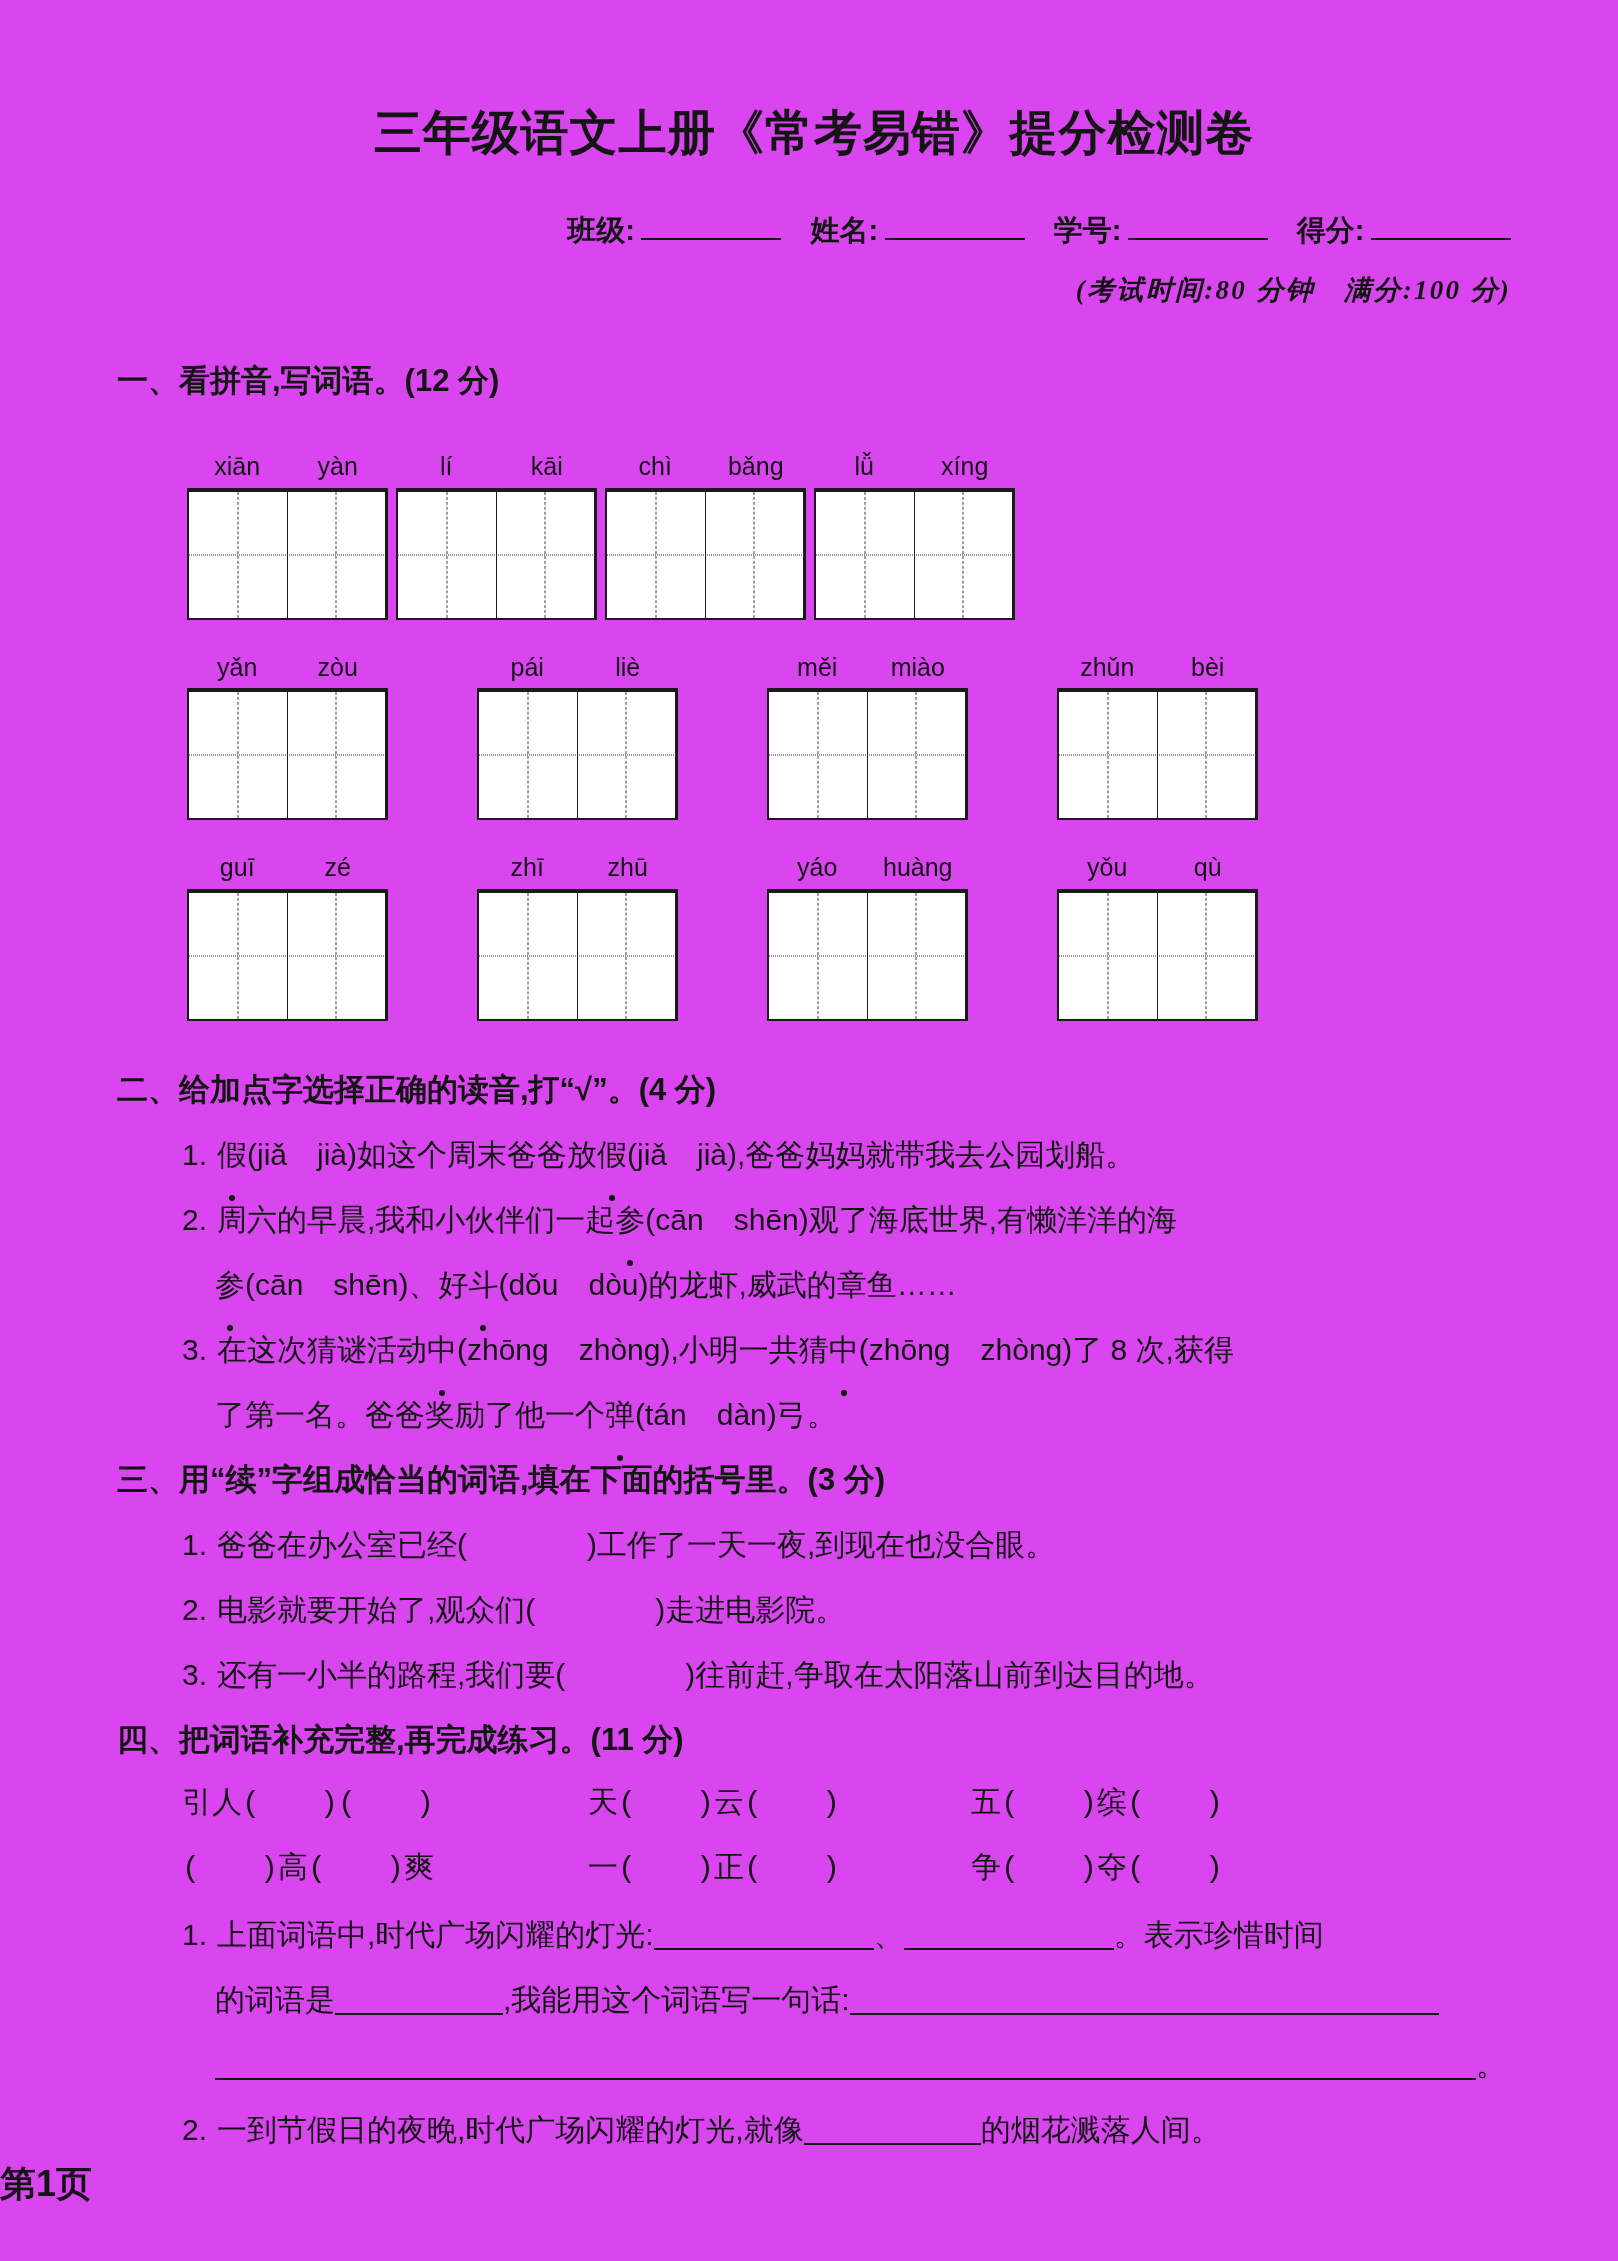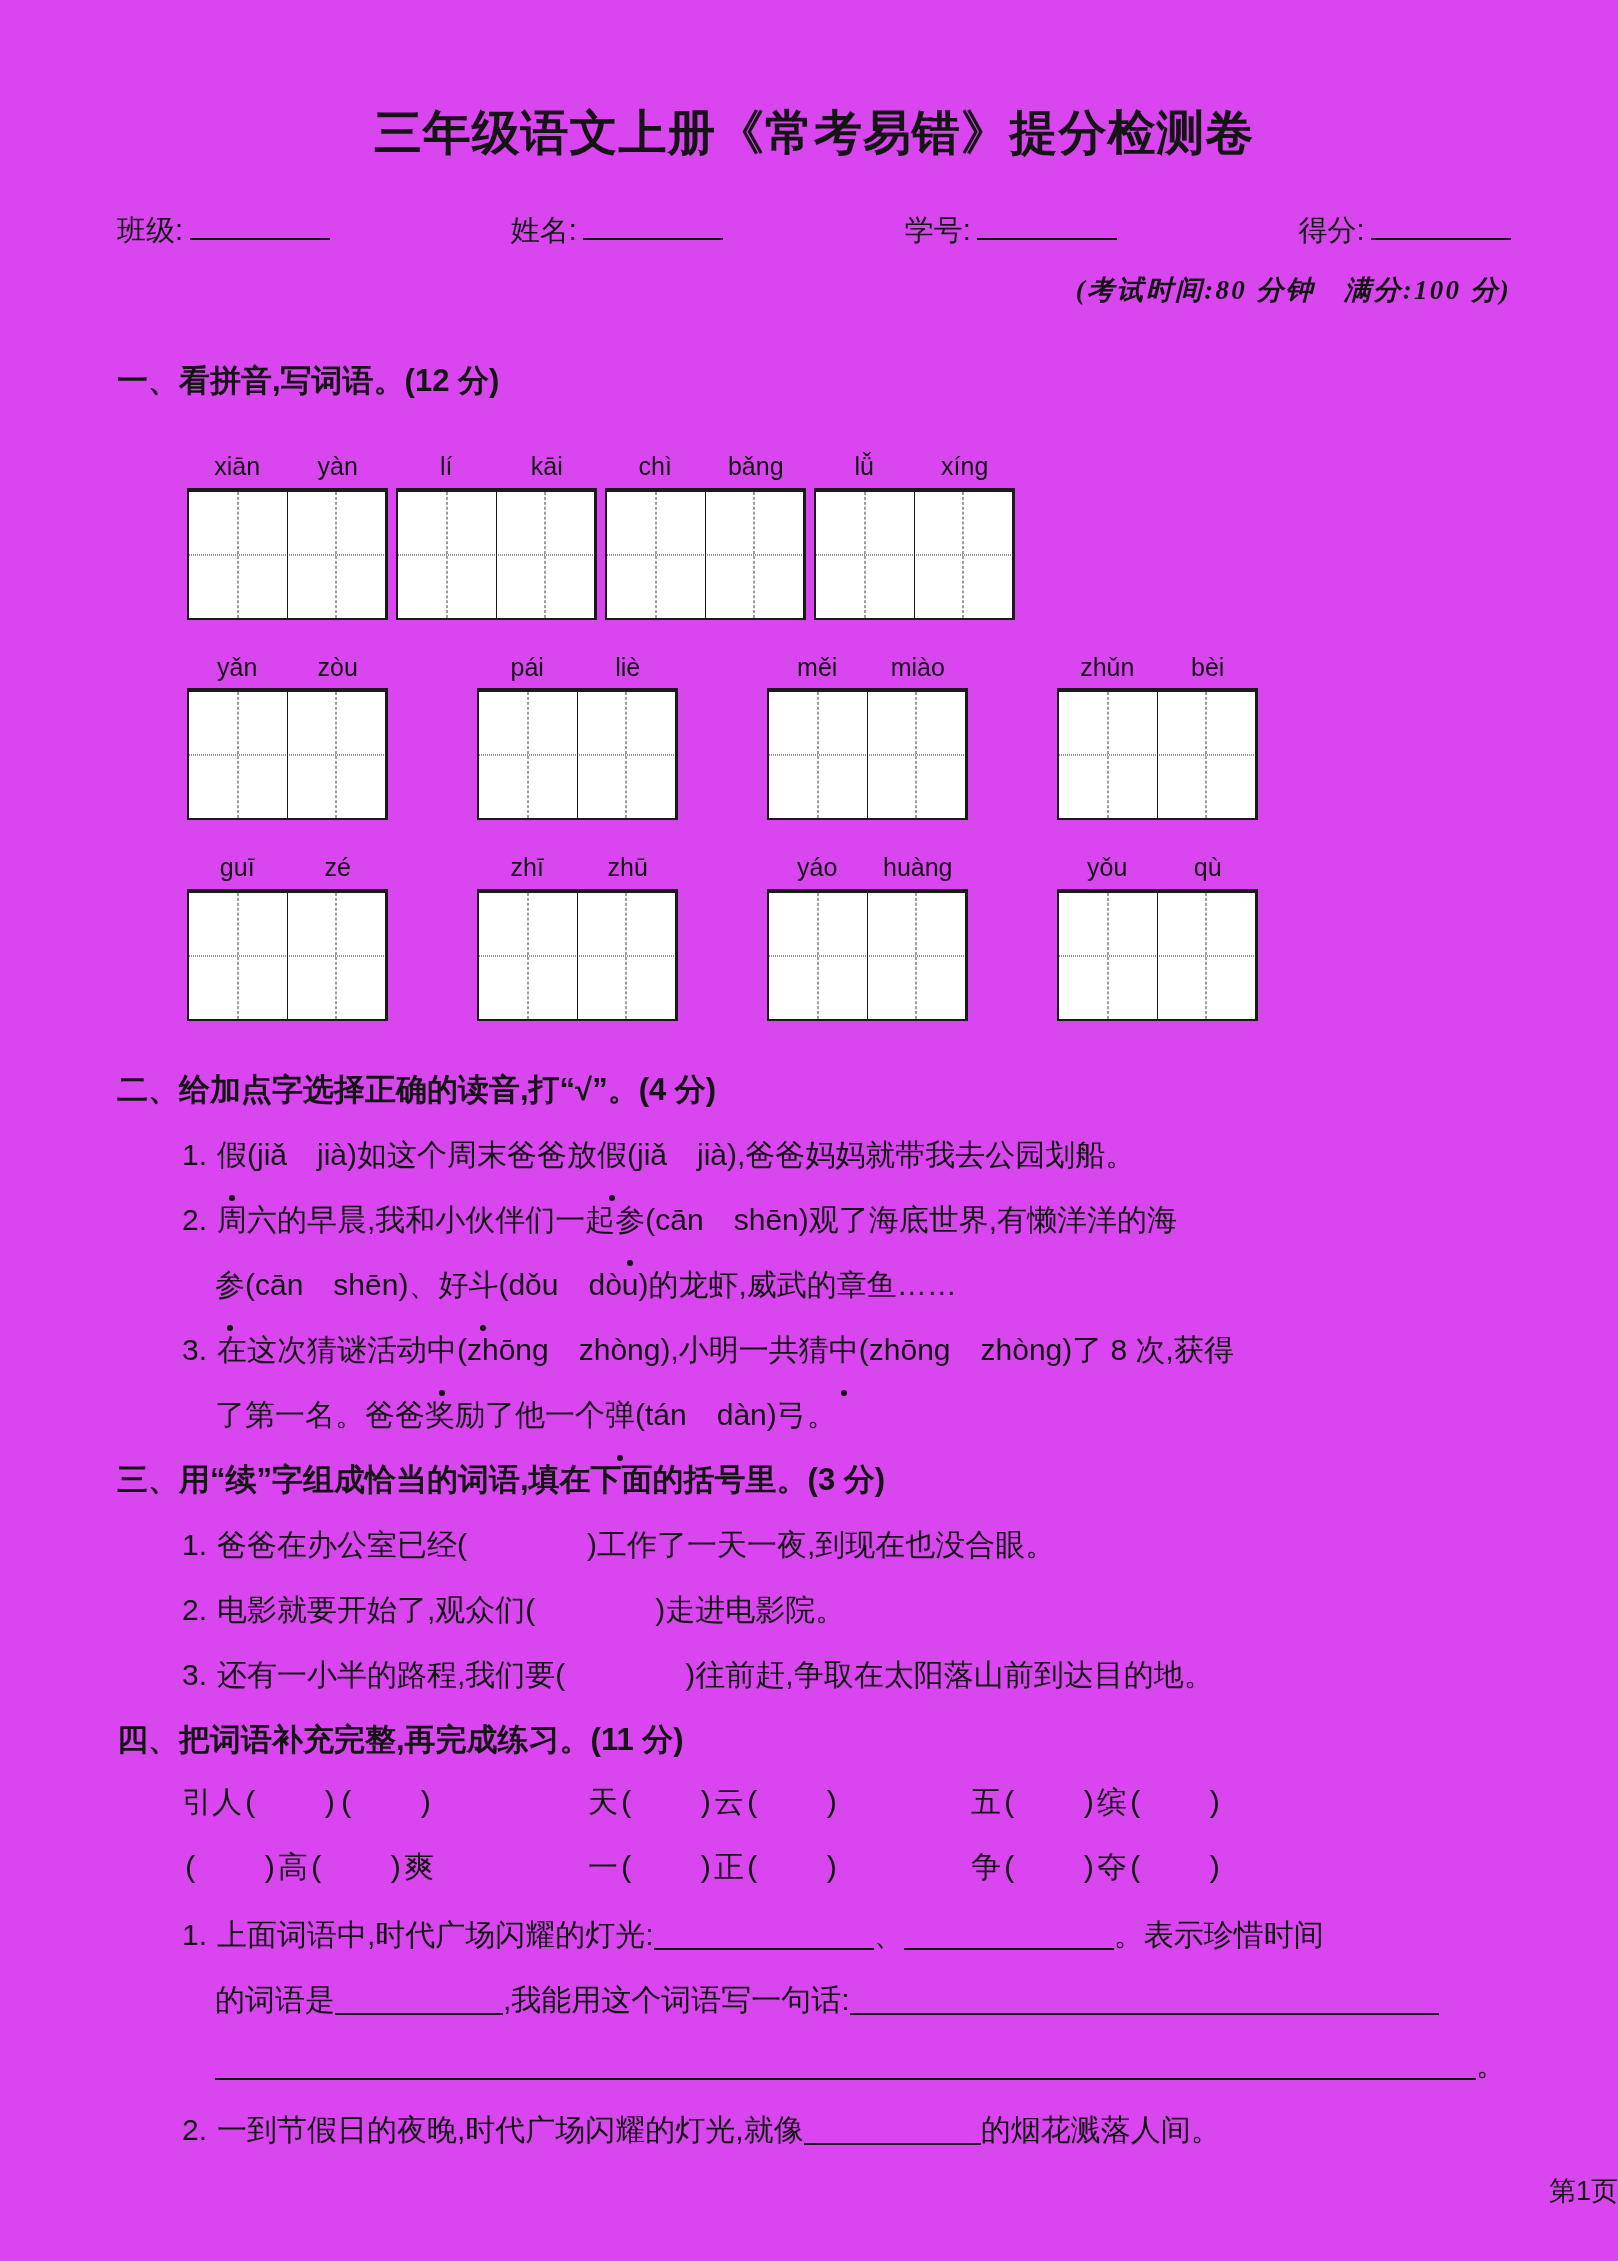--- a/index.html
+++ b/index.html
@@ -14,22 +14,22 @@
     overflow:hidden;
   }
   .title{
     margin:0;
     font-size:48px;font-weight:700;
     text-align:center;letter-spacing:0.9px;
     line-height:56px;
   }
   .info-row{
     margin-top:52px;
-    display:flex;justify-content:space-between;gap:29px;
-    font-size:29px;font-weight:400;line-height:34px;
+    display:flex;justify-content:flex-end;gap:29px;
+    font-size:29px;font-weight:700;line-height:34px;
     white-space:nowrap;
   }
   .info-group{display:inline-flex;align-items:baseline;gap:6.5px;}
   .blank{display:inline-block;height:0;border-bottom:2.3px solid #141414;vertical-align:-5.6px;}
   .info-blank{width:140px;}
   .exam-info{
     margin-top:26px;text-align:right;
     font-family:"Liberation Serif","DejaVu Serif",serif;
     font-style:italic;font-weight:600;
     font-size:27px;line-height:34px;letter-spacing:2.3px;
@@ -57,21 +57,21 @@
   .dotted::after{
     content:"";position:absolute;left:50%;bottom:-14px;
     width:6px;height:6px;border-radius:50%;background:#141414;
     transform:translateX(-50%);
   }
   .wordrow{padding-left:65px;font-family:Liberation Mono, monospace;}
   .wcol1{display:inline-block;width:406px;}
   .wcol2{display:inline-block;width:383px;}
   .footer{
     position:absolute;left:0;right:0;bottom:52px;
-    text-align:right;font-size:27px;font-weight:400;
+    text-align:left;font-size:36px;font-weight:700;
   }
 </style>
 </head>
 <body>
 
 <div class="page">
 
   <h1 class="title">三年级语文上册《常考易错》提分检测卷</h1>
 
   <div class="info-row">

